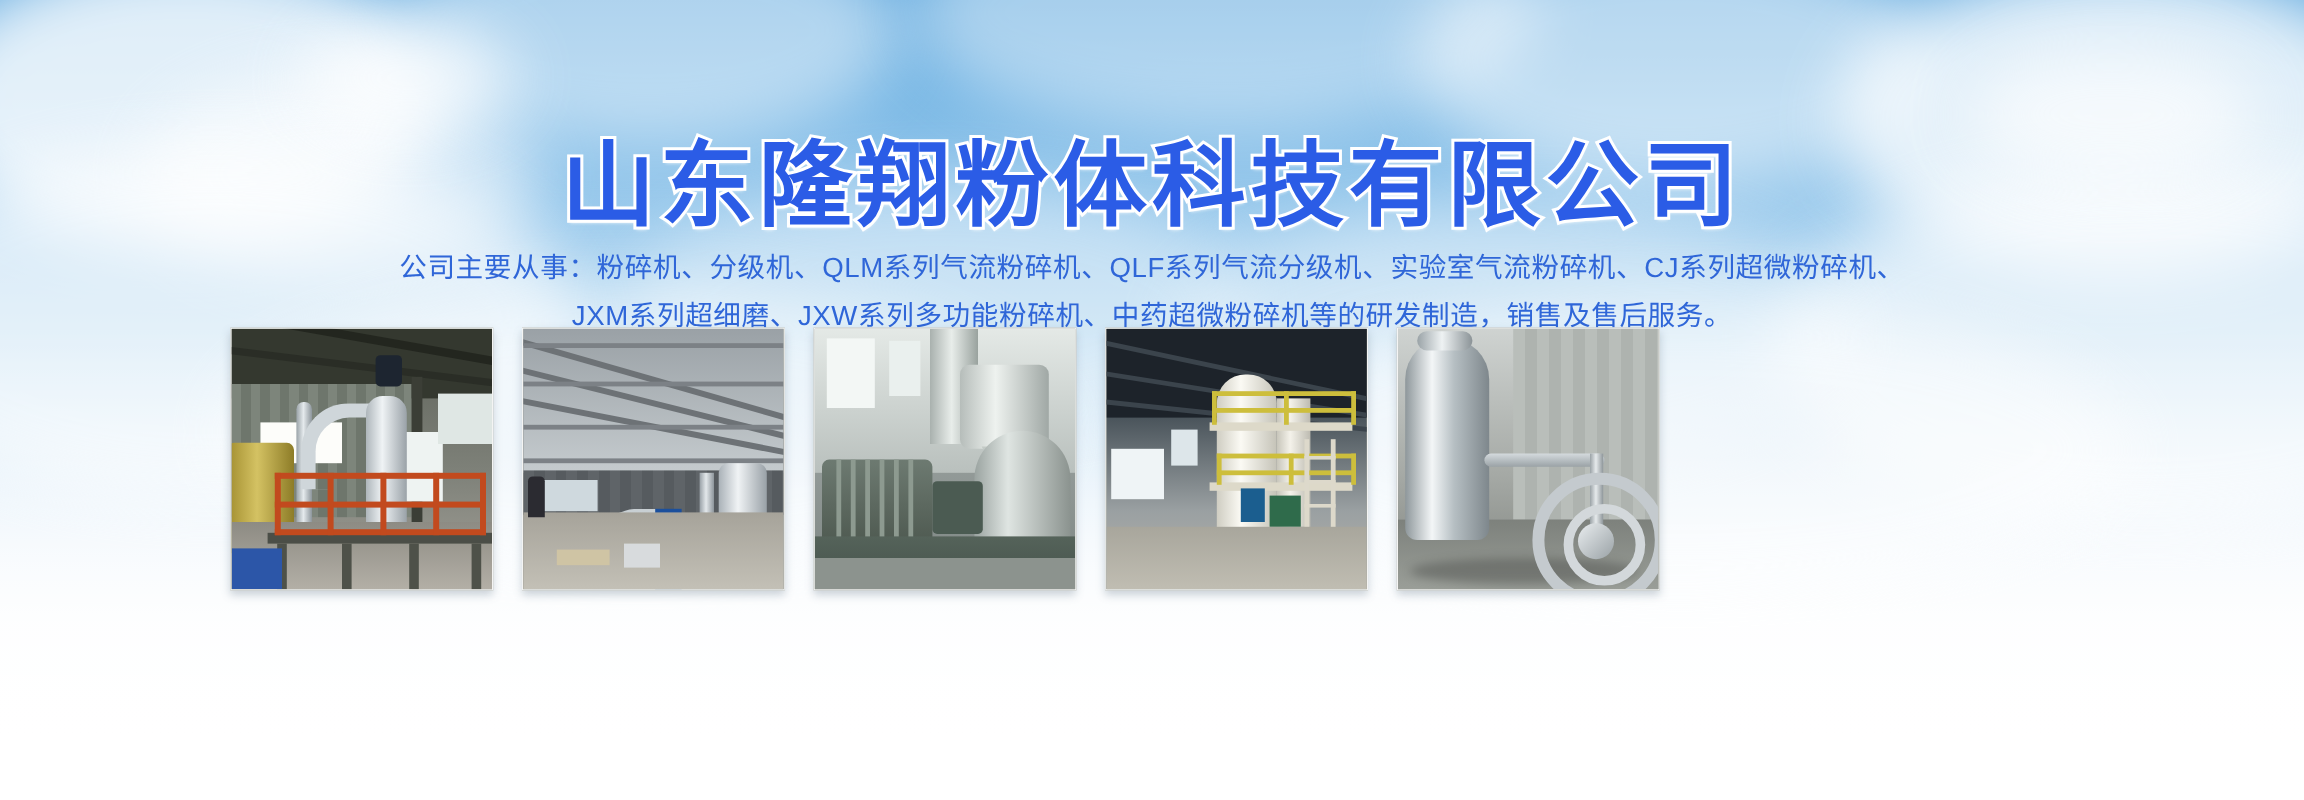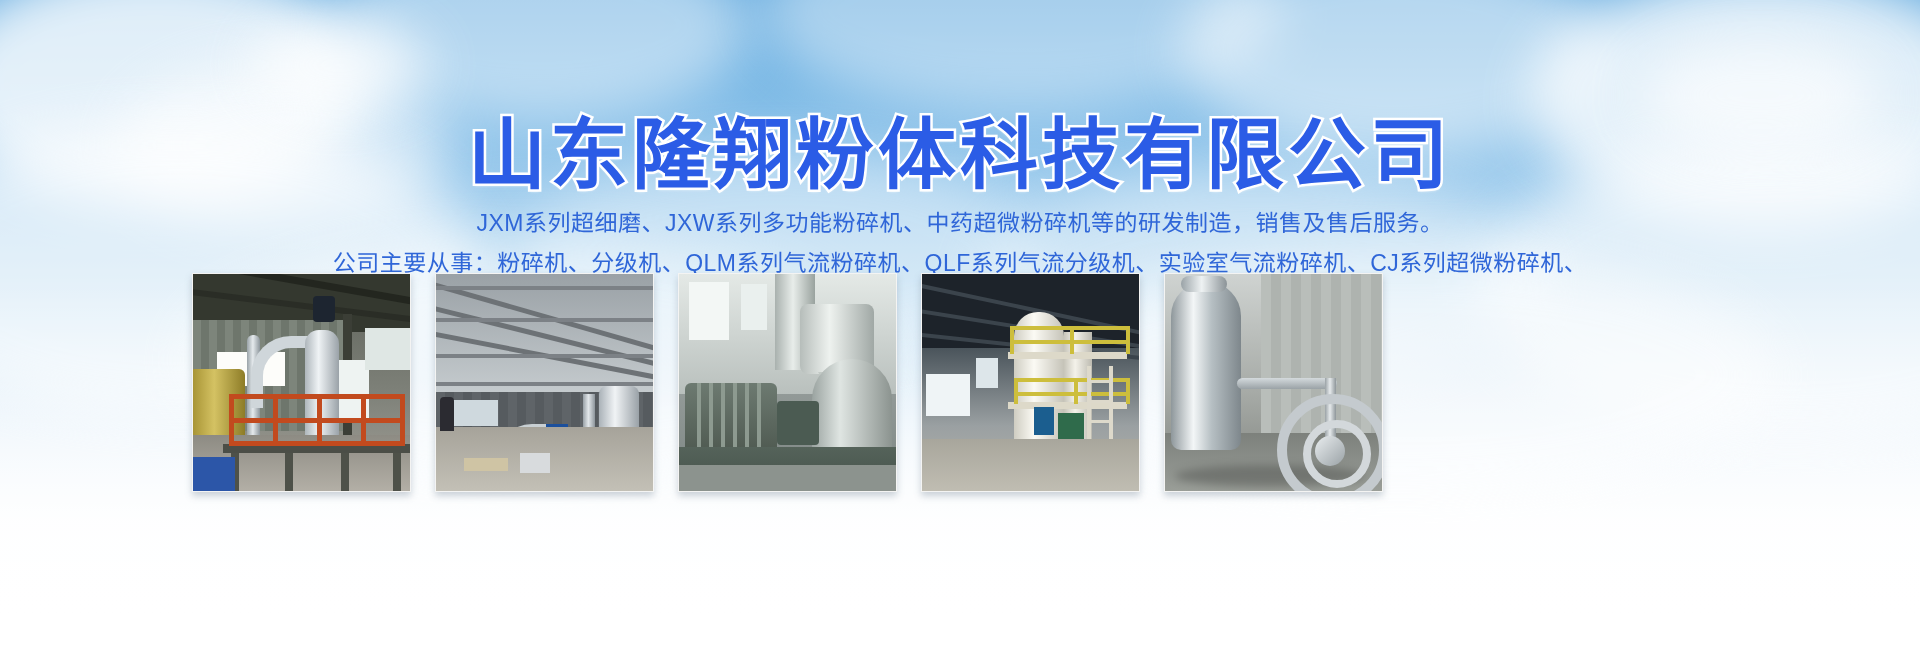--- a/index.html
+++ b/index.html
@@ -195,22 +195,22 @@
     <span class="cloud c10"></span>
     <span class="cloud c11"></span>
     <span class="cloud c12"></span>
     <span class="cloud c13"></span>
     <span class="cloud c14"></span>
   </div>
 
   <h1 class="headline">山东隆翔粉体科技有限公司</h1>
 
   <div class="subtitle">
+    <span class="line">公司主要从事：粉碎机、分级机、QLM系列气流粉碎机、QLF系列气流分级机、实验室气流粉碎机、CJ系列超微粉碎机、</span>
     <span class="line">JXM系列超细磨、JXW系列多功能粉碎机、中药超微粉碎机等的研发制造，销售及售后服务。</span>
-    <span class="line">公司主要从事：粉碎机、分级机、QLM系列气流粉碎机、QLF系列气流分级机、实验室气流粉碎机、CJ系列超微粉碎机、</span>
   </div>
 
   <div class="photos">
 
     <div class="photo">
       <div class="scene p1">
         <span class="roof"></span>
           <span class="r1"></span>
           <span class="r2"></span>
         <span class="wall"></span>

